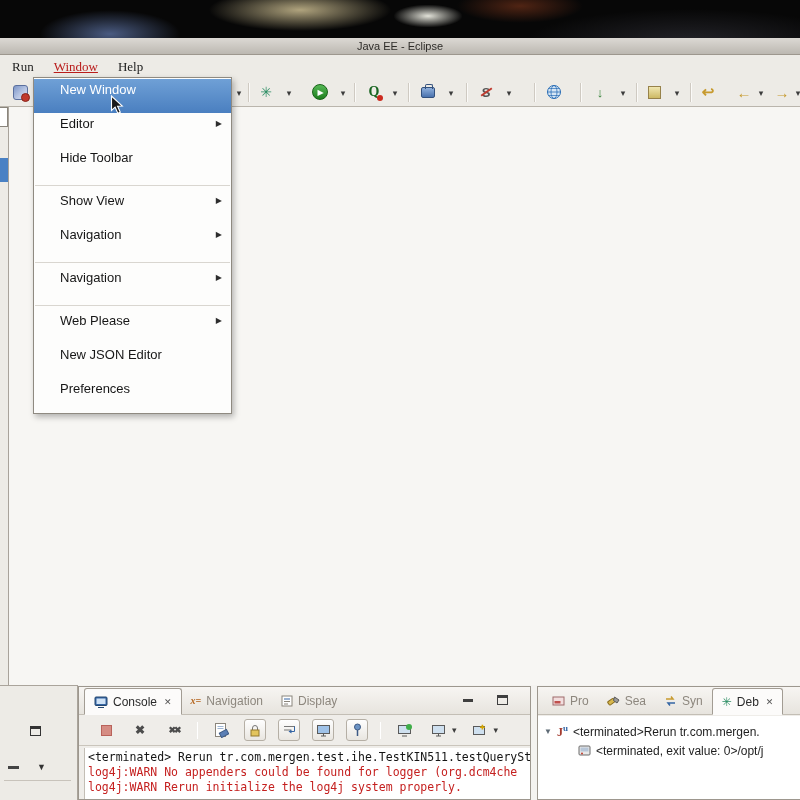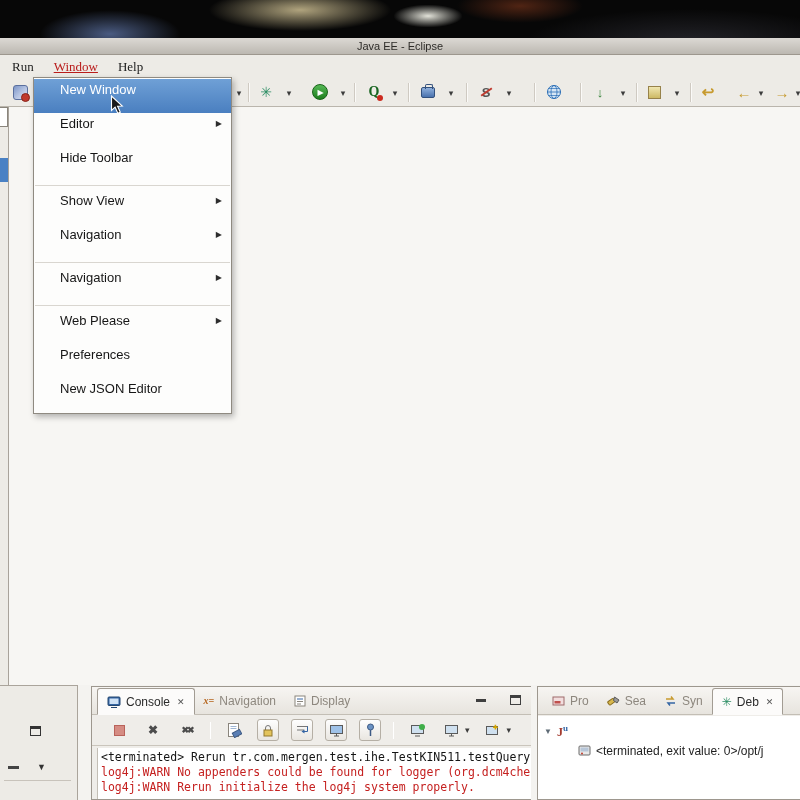--- a/index.html
+++ b/index.html
@@ -77,21 +77,21 @@
   .tab { display:flex; align-items:center; gap:5px; height:27px; padding:0 9px; font-size:12px; color:#8d877e; white-space:nowrap; }
   .tab.active { background:#fcfbfa; border:1px solid #a29c93; border-bottom:1px solid #fcfbfa;
     border-radius:3px 3px 0 0; color:#2b2b2b; margin-bottom:-1px; }
   .tclose { font-size:9px; color:#555; margin-left:2px; }
   .viewbtns { position:absolute; right:22px; top:8px; display:flex; gap:24px; align-items:center; }
   .ico-min2 { width:10px; height:3px; background:#3f3f3f; }
   .ico-max2 { width:11px; height:10px; border:1px solid #3f3f3f; border-top:3px solid #3f3f3f; }
   .ico-exp { font:italic bold 10px "Liberation Serif", serif; color:#b5651d; }
 
   
-  .cpanel { left:91px; top:686px; width:453px; height:114px; }
+  .cpanel { left:78px; top:686px; width:453px; height:114px; }
   .c-toolbar { position:relative; height:31px; border-bottom:1px solid #cac5bc; display:flex; align-items:center;
     padding-left:16px; gap:12px; background:#efede9; }
   .cbtn { width:22px; height:22px; display:flex; align-items:center; justify-content:center; flex:none; }
   .cbtn.toggle { border:1px solid #b5afa5; border-radius:3px; background:linear-gradient(#fefefe,#e9e6e0); }
   .csep { width:1px; height:17px; background:#c6c1b8; border-right:1px solid #fff; flex:none; }
   .sq-red { width:11px; height:11px; background:#d58c83; border:1px solid #b9625a; }
   .xg { font-size:12px; color:#4c4c4c; font-weight:bold; }
   .xg2 { font-size:9px; letter-spacing:-2px; color:#4c4c4c; font-weight:bold; }
   .dd2 { font-size:9px; color:#3c3c3c; margin-left:-9px; flex:none; }
   .c-output { position:absolute; left:5px; right:0; top:61px; bottom:0; background:#fff; border-left:1px solid #c3beb5;
@@ -358,20 +358,21 @@
       <div class="tab active">
         <span class="deb-star">✳</span>
         <span>Deb</span>
         <span class="tclose">✕</span>
       </div>
     </div>
     <div class="r-content">
       <div class="drow drow1">
         <span class="expander">▼</span>
         <span class="jubadge"><b>J</b><i>u</i></span>
+        <span>&lt;terminated&gt;Rerun tr.com.mergen.</span>
       </div>
       <div class="drow drow2">
         <svg width="13" height="12">
           <rect x="1" y="1" width="11" height="9" rx="1" fill="#e8e8e8" stroke="#6a6a6a"></rect>
           <rect x="2.5" y="2.5" width="8" height="4" fill="#b7c6d8"></rect>
           <circle cx="4" cy="8.5" r="1" fill="#c23b2e"></circle>
         </svg>
         <span>&lt;terminated, exit value: 0&gt;/opt/j</span>
       </div>
     </div>
@@ -401,24 +402,24 @@
     <div class="mi">
       <span>Navigation</span>
       <span class="sub">▶</span>
     </div>
     <div class="msep"></div>
     <div class="mi">
       <span>Web Please</span>
       <span class="sub">▶</span>
     </div>
     <div class="mi">
+      <span>New JSON Editor</span>
+    </div>
+    <div class="mi">
       <span>Preferences</span>
-    </div>
-    <div class="mi">
-      <span>New JSON Editor</span>
     </div>
   </div>
 
   <svg class="cursor" width="14" height="21" viewBox="0 0 14 21">
     <path d="M1.5,1 L1.5,15.5 L5.1,12.2 L7.8,18.3 L10.3,17.2 L7.6,11.3 L12.3,11 Z" fill="#1a1a1a" stroke="#ffffff" stroke-width="1.1"></path>
   </svg>
 
 </div>
 
 </body></html>

